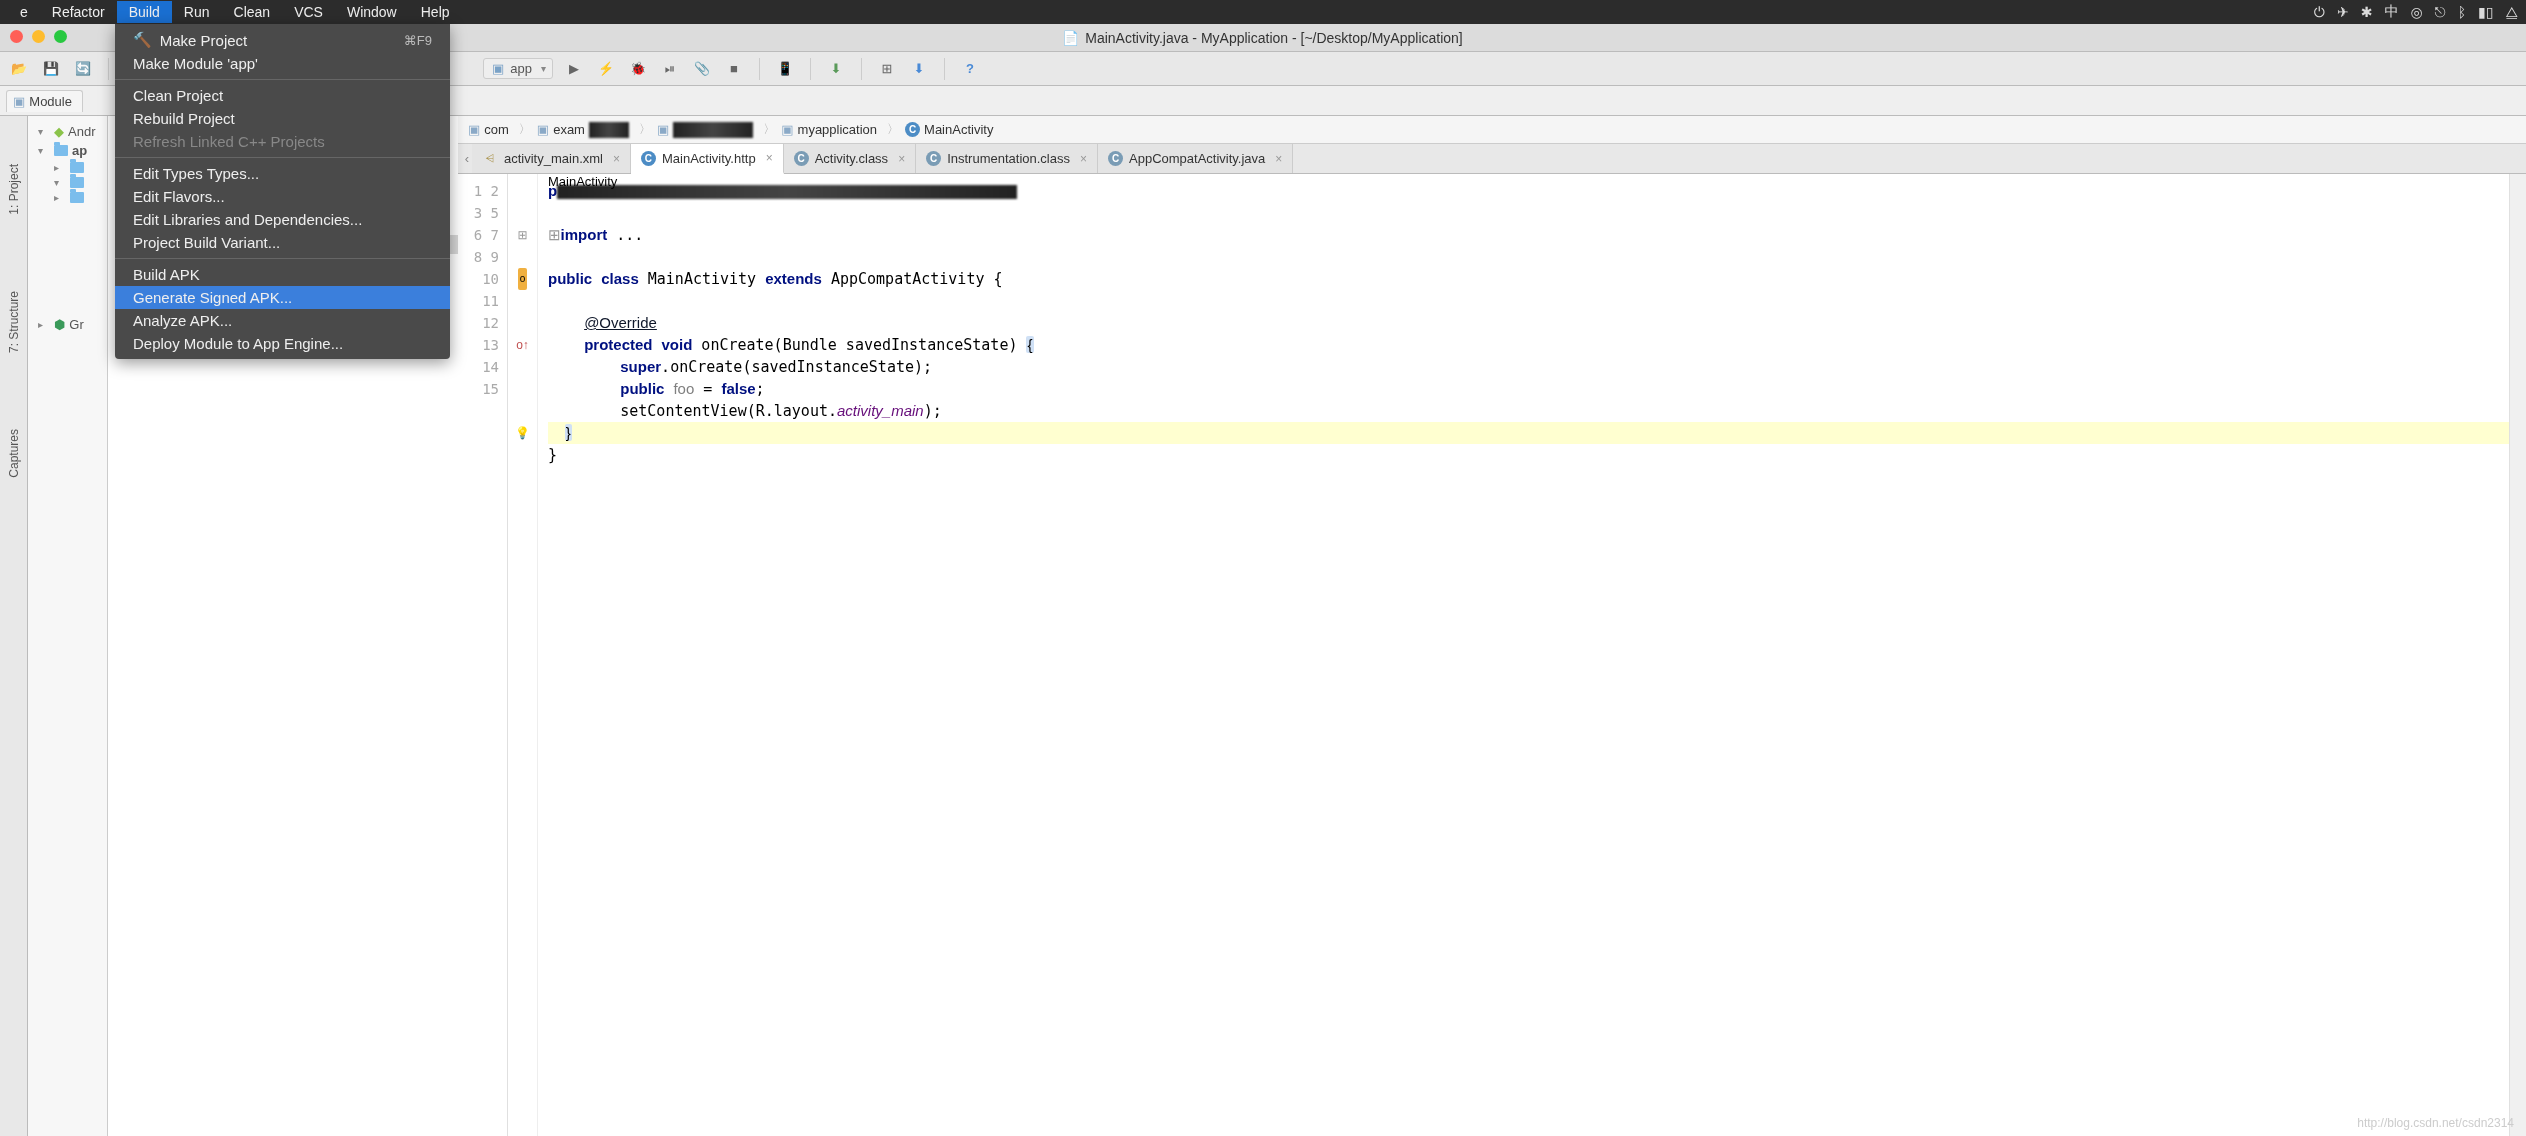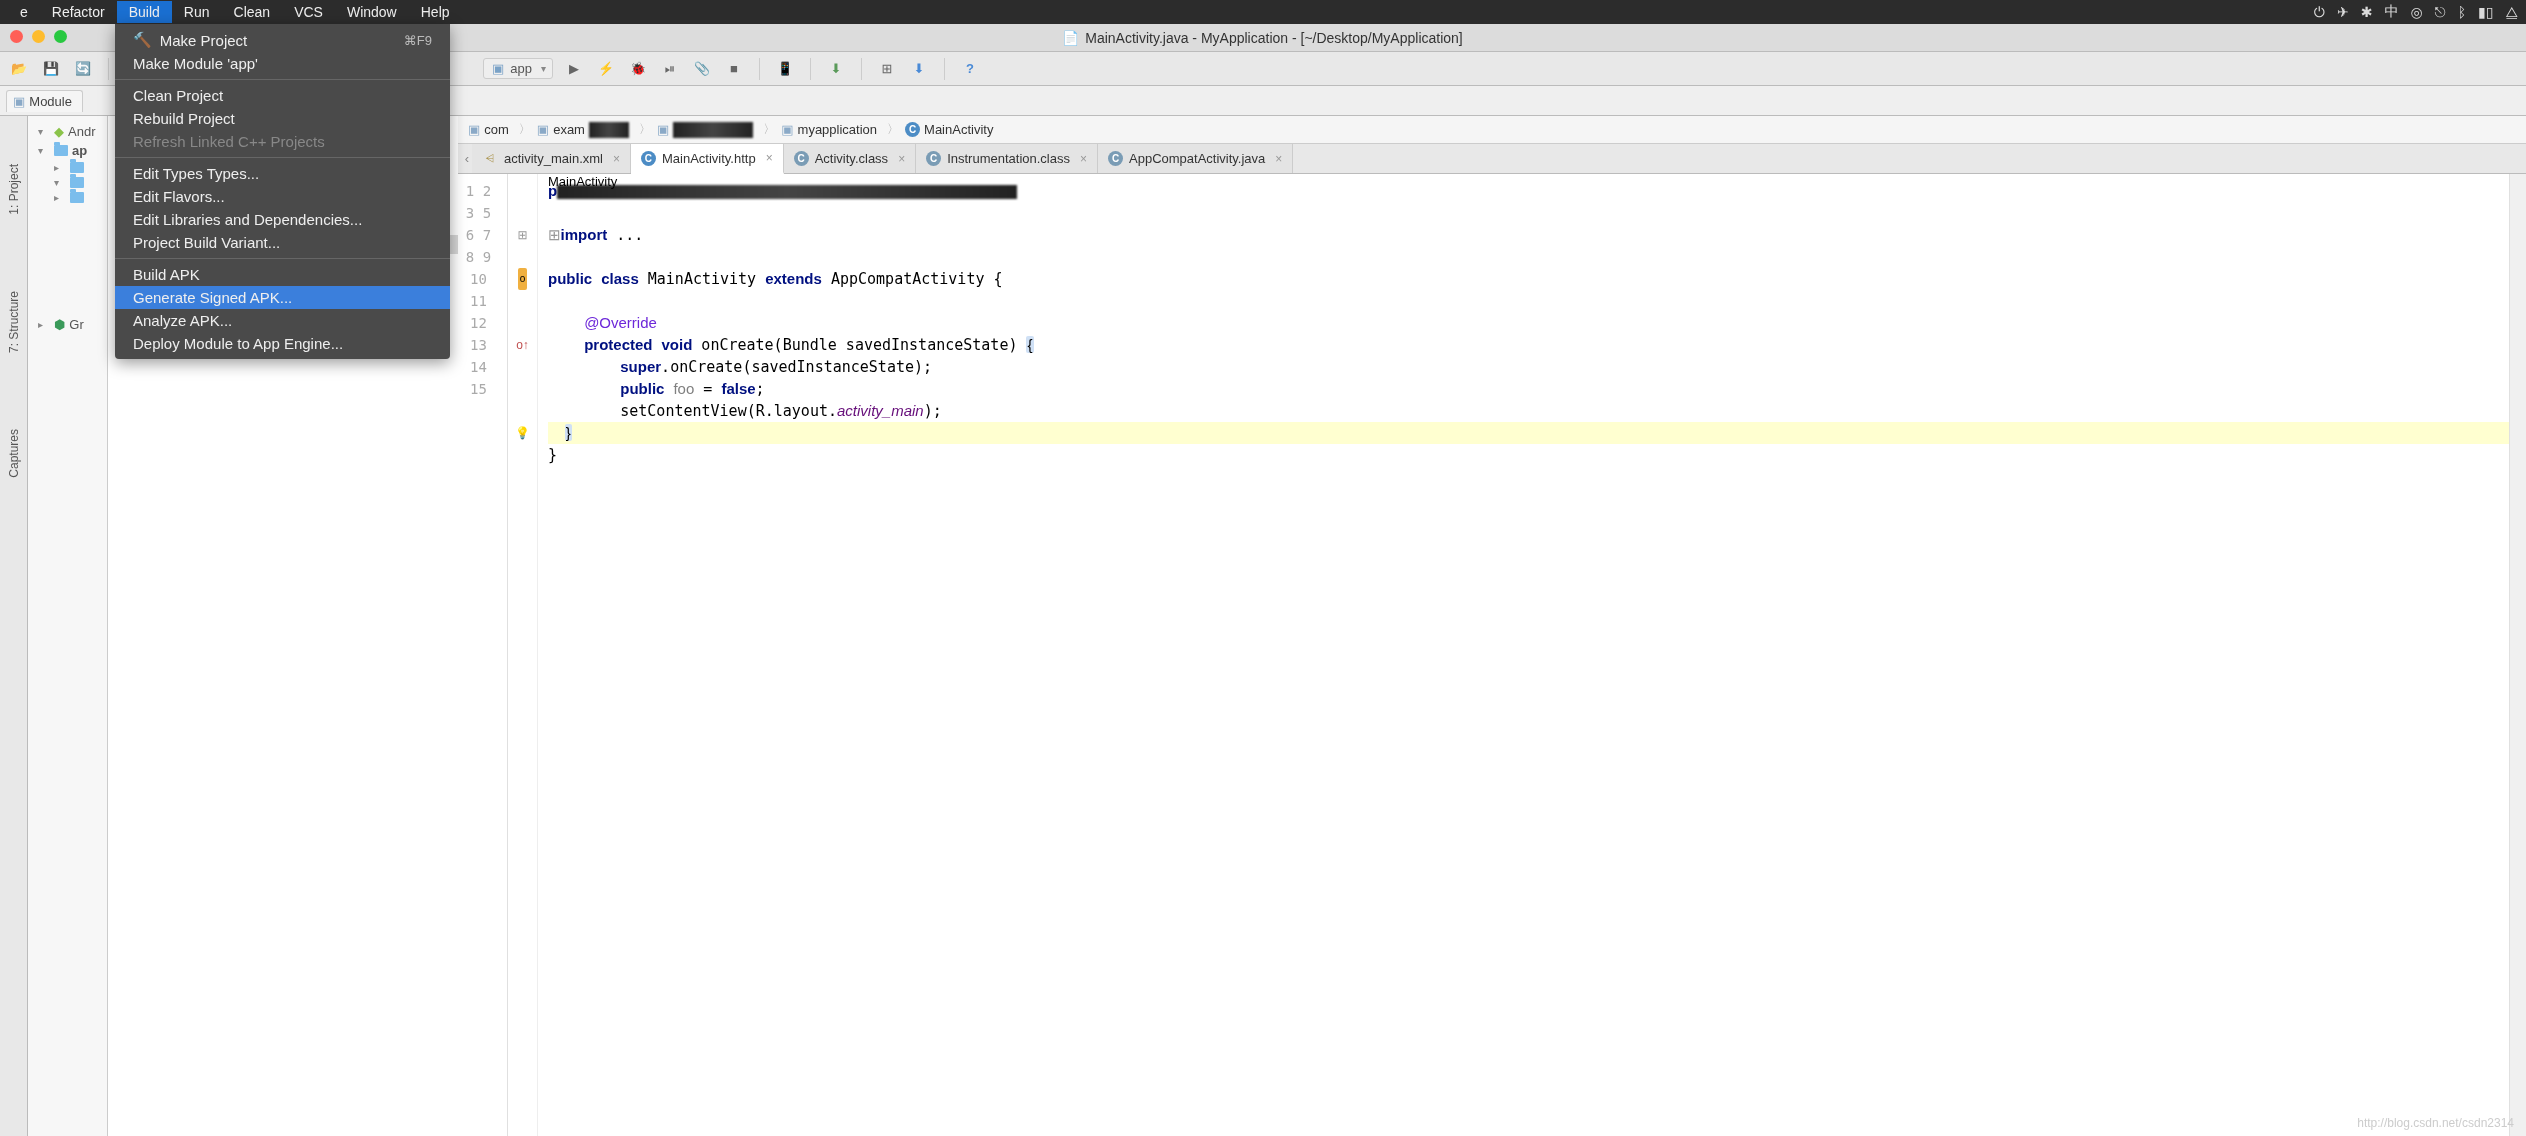--- a/index.html
+++ b/index.html
@@ -57,26 +57,26 @@
 .tabs { height:30px; background:#e8e8e8; border-bottom:1px solid #bbb; display:flex; align-items:stretch; padding-left:4px; }
 .tabs .tab { display:flex; align-items:center; gap:6px; padding:0 10px; border-right:1px solid #ccc; font-size:13px; color:#333; background:#e4e4e4; }
 .tabs .tab.active { background:#fff; border-bottom:2px solid #fff; margin-bottom:-1px; }
 .tabs .tab .close { color:#999; font-size:12px; margin-left:4px; cursor:pointer; }
 .tabs .ficon { width:16px; height:16px; display:flex; align-items:center; justify-content:center; font-size:11px; }
 .ci { background:#4c8cc5; color:#fff; border-radius:50%; width:15px; height:15px; display:inline-flex; align-items:center; justify-content:center; font-size:10px; font-weight:bold; }
 .ci.locked { background:#7a9cb5; position:relative; }
 .xml { color:#a58c3f; }
 
 .codearea { flex:1; display:flex; background:#fff; position:relative; }
-.linenos { width:50px; background:#fff; border-right:1px solid #e0e0e0; text-align:center; padding:6px 8px 0 0; color:#aaa; font-family:Menlo,monospace; font-size:14px; line-height:22px; }
+.linenos { width:50px; background:#fff; border-right:1px solid #e0e0e0; text-align:right; padding:6px 8px 0 0; color:#aaa; font-family:Menlo,monospace; font-size:14px; line-height:22px; }
 .gutter { width:30px; background:#fff; border-right:1px solid #eee; padding-top:6px; font-family:Menlo,monospace; font-size:12px; line-height:22px; position:relative; }
 .gutter .gmark { height:22px; display:flex; align-items:center; justify-content:center; }
 .code { flex:1; padding:6px 0 0 10px; font-family:Menlo,monospace; font-size:15px; line-height:22px; color:#000; white-space:pre; position:relative; border-right:1px solid #e0e0e0; }
 .code .kw { color:#001080; font-weight:bold; }
-.code .ann { color:#6d28d9; }
+.code .ann { color:#0f172a;text-decoration:underline; }
 .code .static { font-style:italic; color:#660e7a; }
 .code .hlbad { background:#ffffd0; }
 .code .brace { background:#cfe0f5; border-radius:2px; padding:0 1px; }
 
 
 .dropdown { position:absolute; left:115px; top:24px; width:335px; background:#4a4a4a; color:#eee; border-radius:0 0 4px 4px; box-shadow:0 4px 16px rgba(0,0,0,.4); font-size:15px; padding:4px 0; z-index:100; }
 .dropdown .dsep { height:1px; background:#666; margin:4px 0; }
 .dropdown .ditem { padding:3px 18px; display:flex; align-items:center; justify-content:space-between; cursor:default; }
 .dropdown .ditem .dlabel { display:flex; align-items:center; gap:8px; }
 .dropdown .ditem.hl { background:#3b7fdc; }

